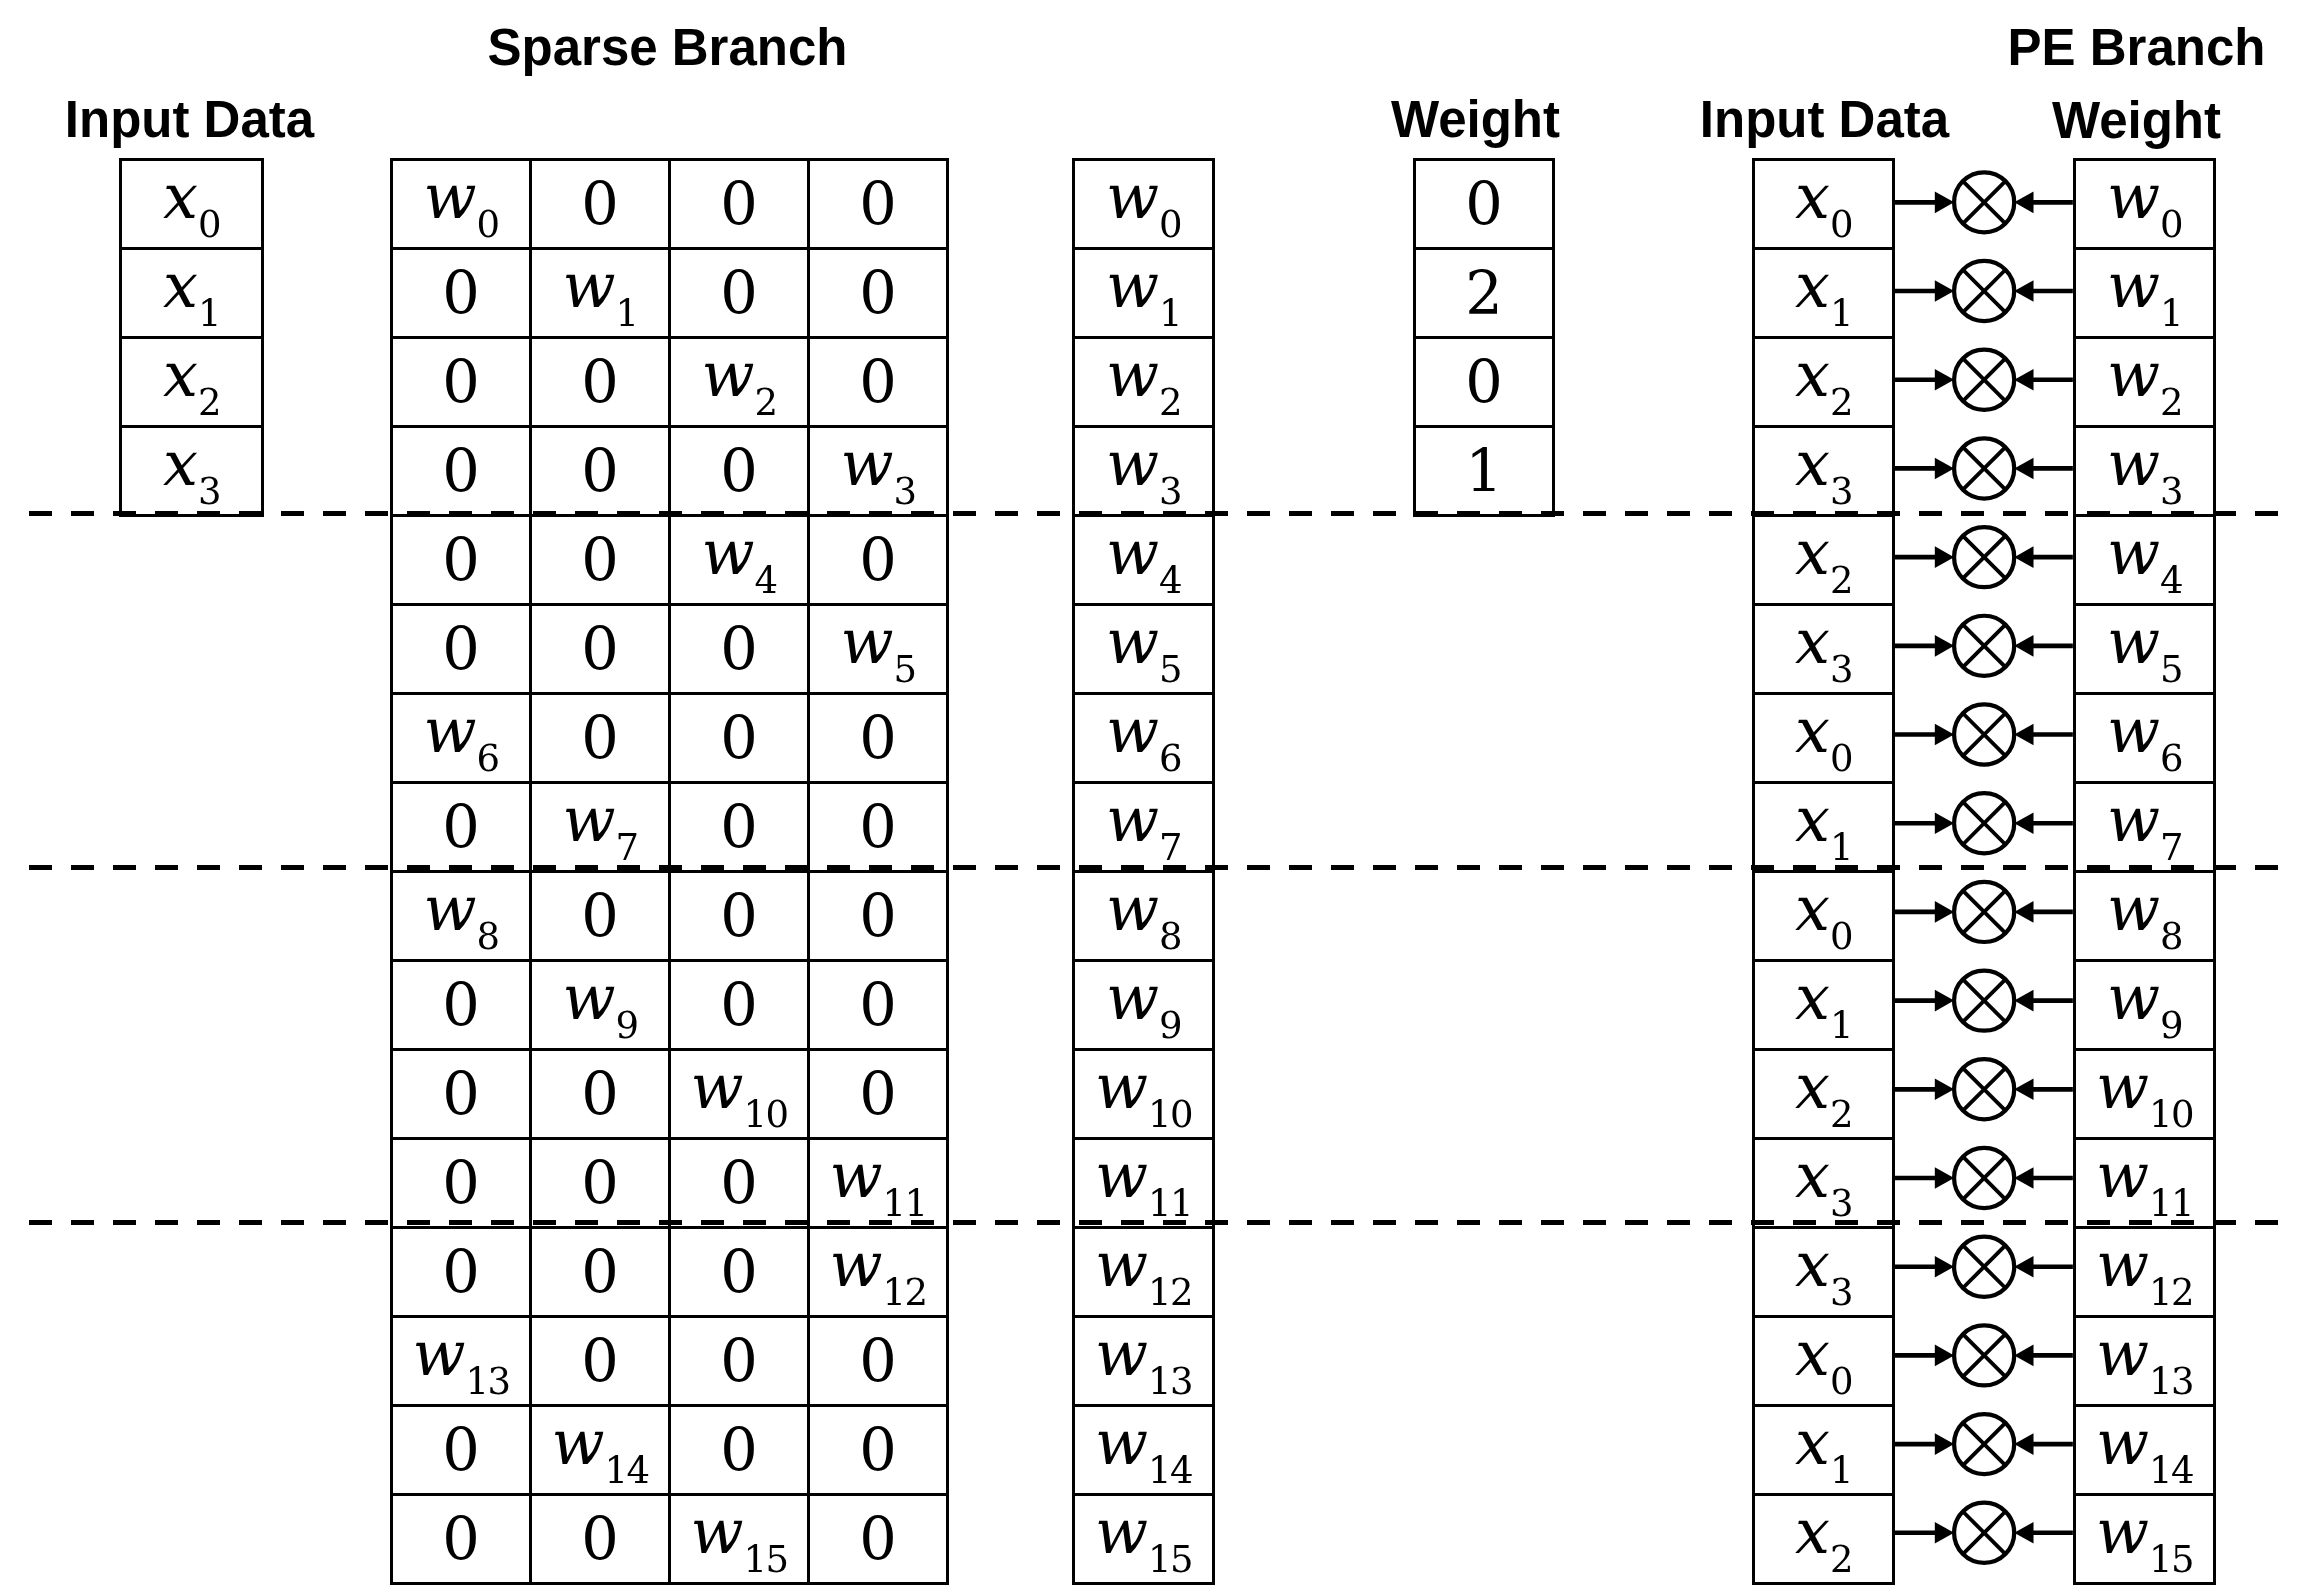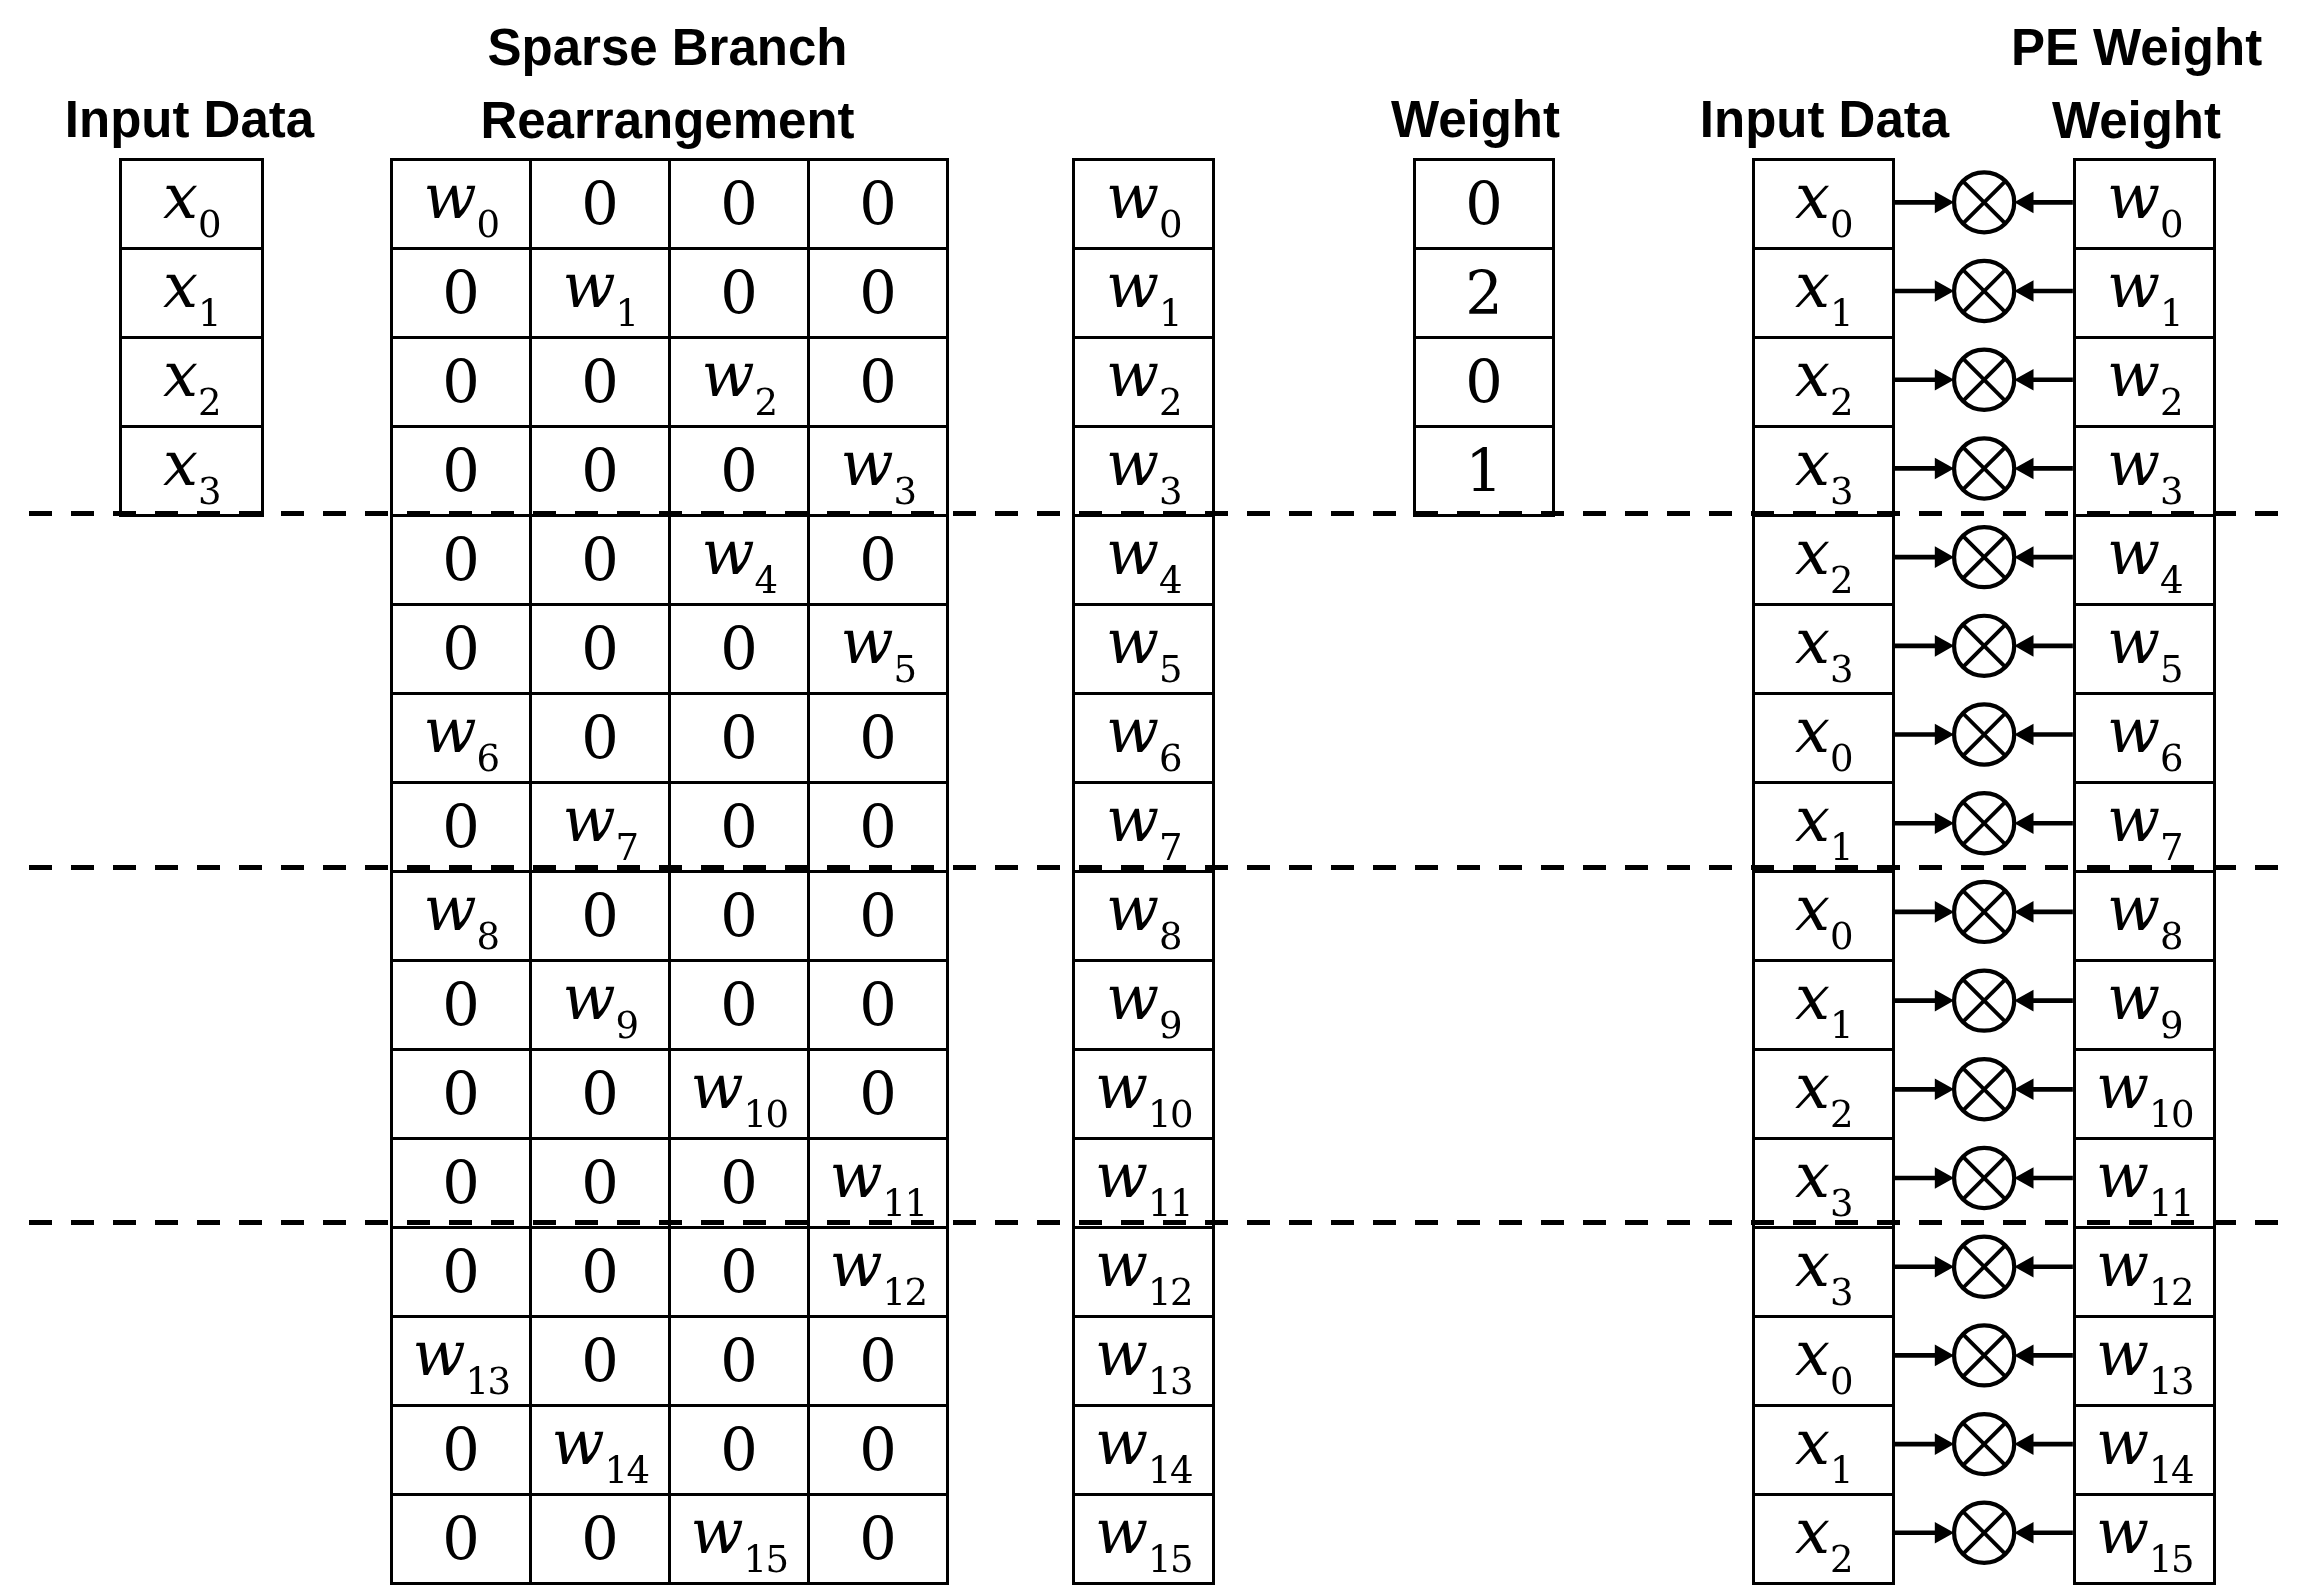--- a/index.html
+++ b/index.html
@@ -45,30 +45,29 @@
 </style>
 </head>
 <body>
 
 <div class="page">
 
   <div class="hdr" id="h-left-input">Input Data</div>
 
   <div class="hdr" id="h-matrix">
     <div>Sparse Branch</div>
-    <div>Rearrangement</div>
   </div>
 
 
   <div class="hdr" id="h-offset">Weight</div>
 
   <div class="hdr" id="h-right-input">Input Data</div>
 
   <div class="hdr" id="h-right-weight">
-    <div>PE Weight</div>
+    <div>PE Branch</div>
     <div>Weight</div>
   </div>
 
   <table class="boxcol" id="t-left-input">
       <tbody>
         <tr>
           <td><span class="lt">x</span><span class="sb">0</span></td>
         </tr>
         <tr>
           <td><span class="lt">x</span><span class="sb">1</span></td>

